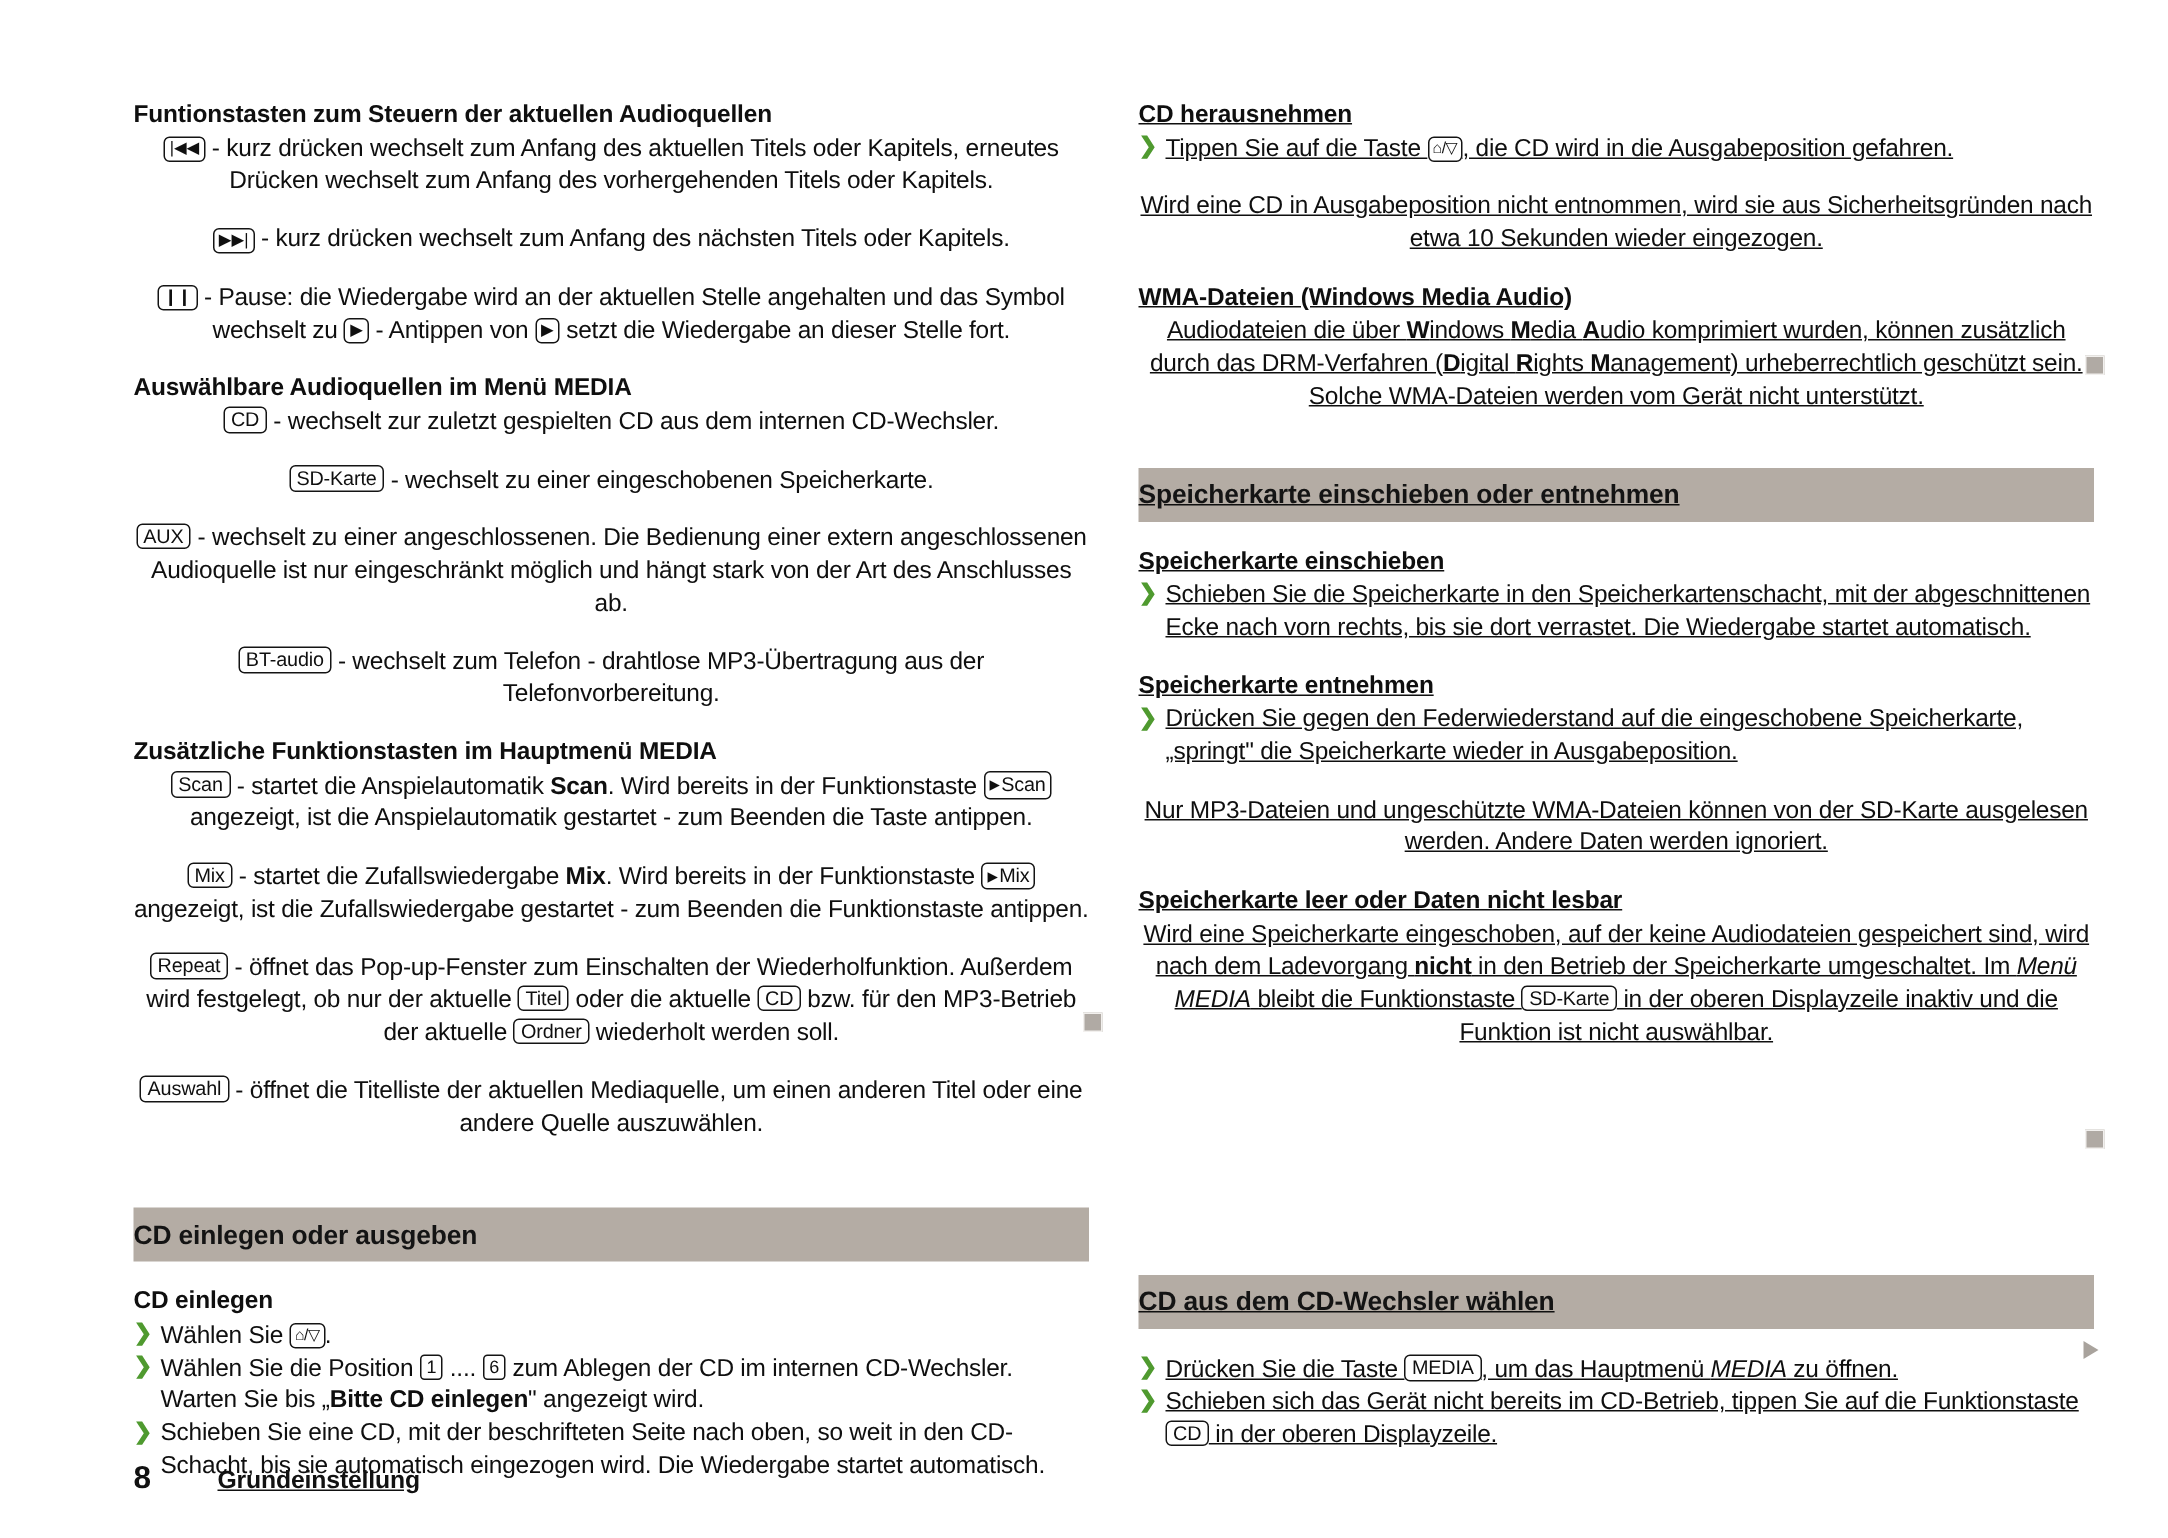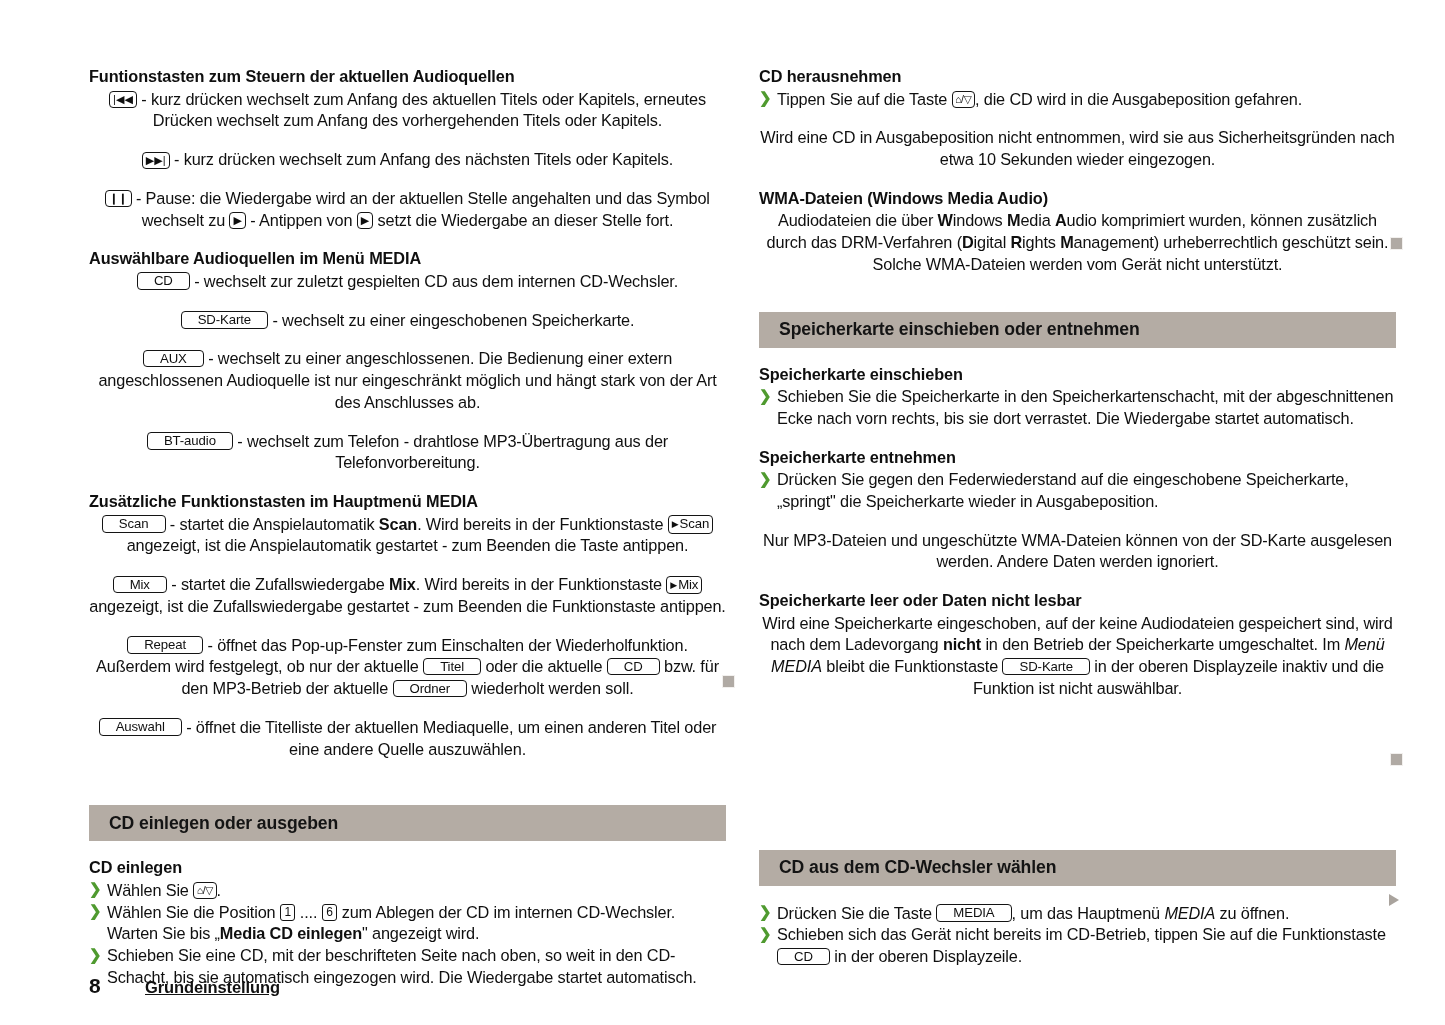--- a/index.html
+++ b/index.html
@@ -29,21 +29,21 @@
     width: 1445px;
     height: 940px;
   }
 
   .col {
     position: absolute;
     top: 66px;
     width: 637px;
   }
   .col-left  { left: 57px; }
-  .col-right { left: 727px; }
+  .col-right { left: 727px; text-decoration: underline; }
 
   
   .h-sub {
     font-size: 16.3px;
     font-weight: bold;
     line-height: 1.32;
     margin: 0 0 1px 0;
     letter-spacing: -0.1px;
   }
   p.body {
@@ -57,21 +57,20 @@
 
   b, strong { font-weight: bold; }
   i, em { font-style: italic; }
 
   
   .bar {
     background: #b4aca4;
     height: 36px;
     display: flex;
     align-items: center;
-    padding-left: 20px;
     box-sizing: border-box;
   }
   .bar-text {
     font-size: 17.6px;
     font-weight: bold;
     color: #141414;
     letter-spacing: -0.1px;
   }
 
   
@@ -96,21 +95,21 @@
     font-size: 15px;
     font-weight: bold;
     line-height: 1.38;
   }
 
   
   .key {
     display: inline-block;
     border: 1.4px solid #141414;
     border-radius: 4px;
-    padding: 0 16px;
+    padding: 0 4px;
     font-size: 13.2px;
     line-height: 15.5px;
     vertical-align: 1.5px;
     white-space: nowrap;
     font-family: "Liberation Sans", sans-serif;
     letter-spacing: -0.1px;
   }
   .key.tight { padding: 0 3px; }
   .key .tri {
     font-size: 9px;
@@ -238,21 +237,21 @@
         <span class="bar-text">CD einlegen oder ausgeben</span>
       </div>
 
       <div style="height:16px"></div>
 
       <div class="h-sub">CD einlegen</div>
 
       <ul class="bullets">
         <li><span class="chev">❯</span><span>Wählen Sie </span><span class="key eject">⌂/▽</span><span>.</span></li>
 
-        <li><span class="chev">❯</span><span>Wählen Sie die Position </span><span class="key num">1</span><span> .... </span><span class="key num">6</span><span> zum Ablegen der CD im internen CD-Wechsler. Warten Sie bis „</span><b>Media CD einlegen</b><span>" angezeigt wird.</span></li>
+        <li><span class="chev">❯</span><span>Wählen Sie die Position </span><span class="key num">1</span><span> .... </span><span class="key num">6</span><span> zum Ablegen der CD im internen CD-Wechsler. Warten Sie bis „</span><b>Bitte CD einlegen</b><span>" angezeigt wird.</span></li>
 
         <li><span class="chev">❯</span><span>Schieben Sie eine CD, mit der beschrifteten Seite nach oben, so weit in den CD-Schacht, bis sie automatisch eingezogen wird. Die Wiedergabe startet automatisch.</span></li>
       </ul>
     </div>
 
     <div class="col col-right">
 
       <div class="h-sub">CD herausnehmen</div>
 
       <ul class="bullets">

